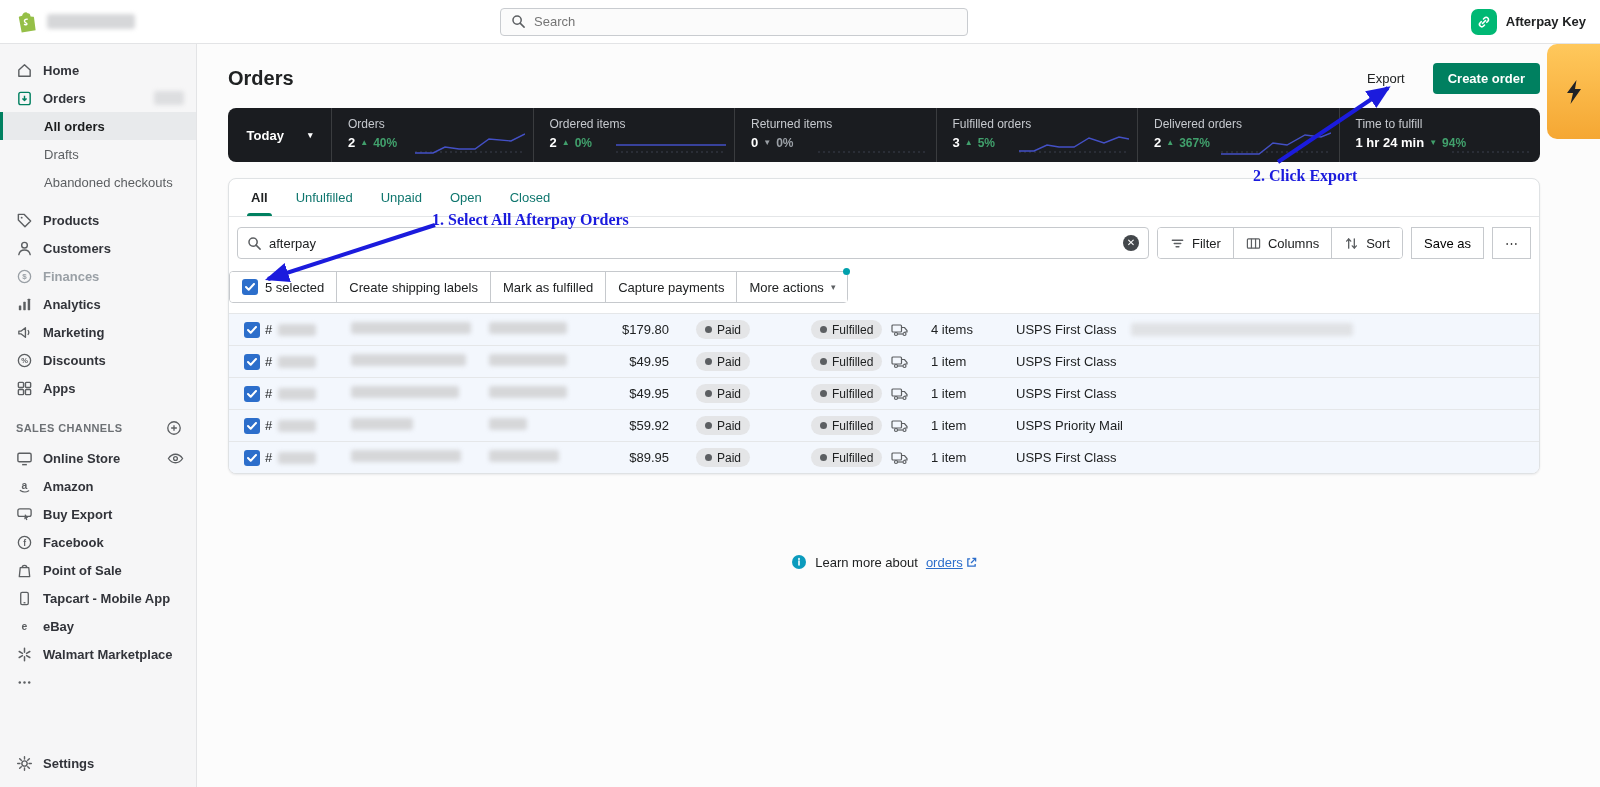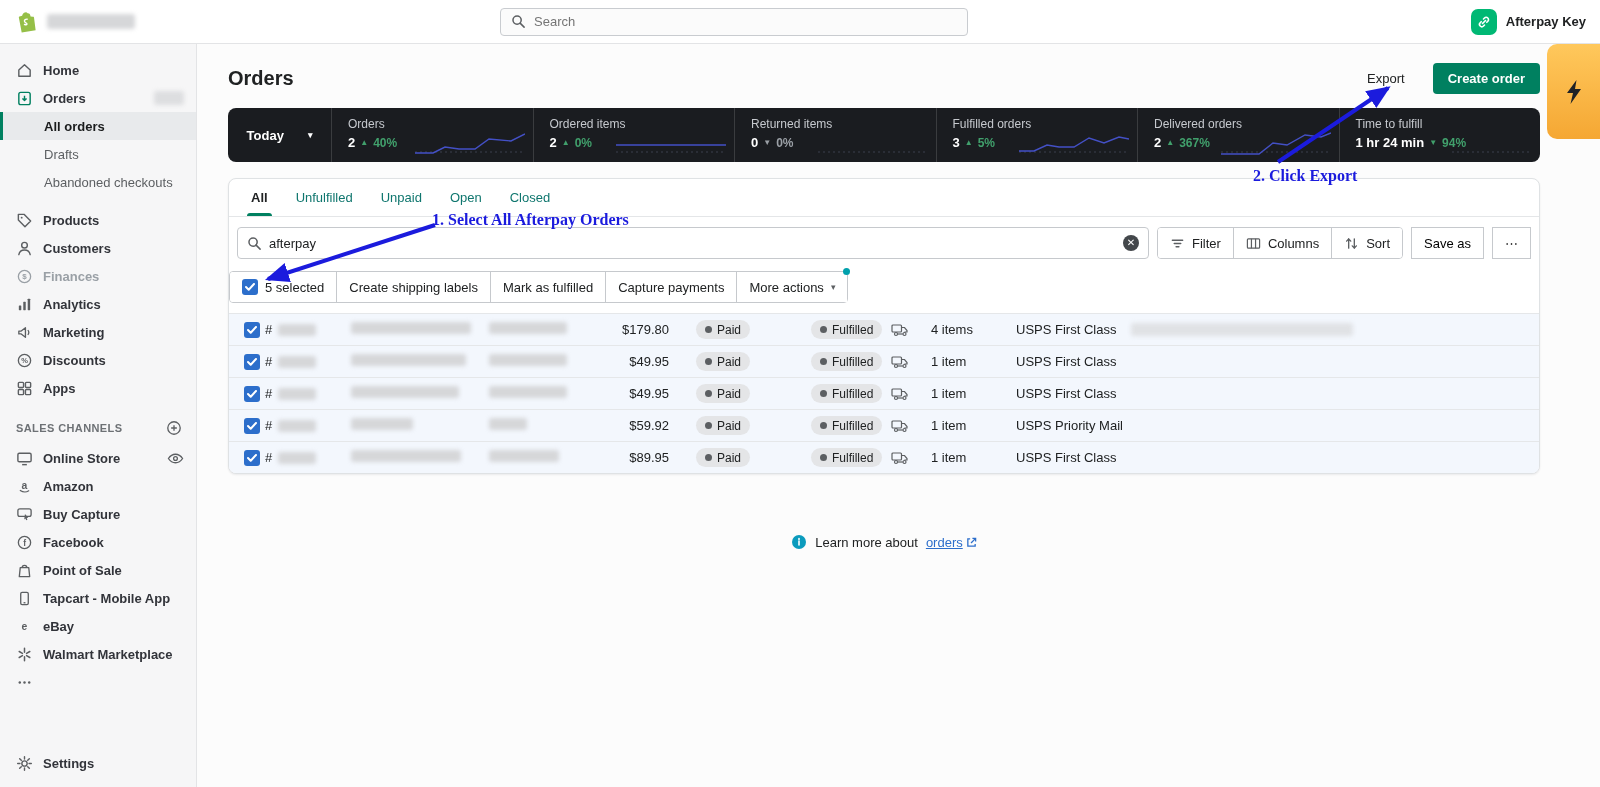--- a/index.html
+++ b/index.html
@@ -86,21 +86,21 @@
 .rows .row:nth-child(1) .b-date{width:120px}
 .rows .row:nth-child(2) .b-date{width:115px}
 .rows .row:nth-child(3) .b-date{width:108px}
 .rows .row:nth-child(4) .b-date{width:62px}
 .rows .row:nth-child(4) .b-cust{width:38px}
 .rows .row:nth-child(5) .b-cust{width:70px}
 .badge{display:inline-flex;align-items:center;gap:5px;background:#e4e5e7;border-radius:10px;padding:2.5px 9px;font-size:12px;color:#202223}
 .badge .dot{width:7px;height:7px;border-radius:50%;background:#5c5f62}
 
 
-.learn{margin-top:60px;display:flex;align-items:center;justify-content:center;gap:8px;font-size:13px}
+.learn{margin-top:80px;display:flex;align-items:center;justify-content:center;gap:8px;font-size:13px}
 .learn .lnk{color:#2c6ecb;text-decoration:underline;display:inline-flex;align-items:center;gap:3px;cursor:pointer}
 
 
 .flash{position:absolute;top:44px;right:0;width:53px;height:95px;background:linear-gradient(180deg,#ffc85c,#f5a733);border-radius:10px 0 0 10px;z-index:25;display:flex;align-items:center;justify-content:center}
 
 
 .arrows{position:absolute;inset:0;z-index:59;pointer-events:none}
 .anno{position:absolute;z-index:60;color:#1b1bdd;font-family:"Liberation Serif",serif;font-size:16px;font-weight:600;pointer-events:none;white-space:nowrap}
 #anno1{left:432px;top:211px}
 #anno2{left:1253px;top:167px}
@@ -268,21 +268,21 @@
       </span>
     <span class="nlbl">Amazon</span>
   </div>
   <div class="ni">
     <span class="nico">
         <svg width="17" height="17" viewBox="0 0 18 18" fill="none" stroke="#5c5f62" stroke-width="1.4">
           <rect x="2" y="3" width="14" height="8" rx="2"></rect>
           <path d="M9.5 8.5l3.5 4-1.7.2.8 1.8-1.3.6-.8-1.8-1.3 1z" fill="#5c5f62" stroke="none"></path>
         </svg>
       </span>
-    <span class="nlbl">Buy Capture</span>
+    <span class="nlbl">Buy Export</span>
   </div>
   <div class="ni">
     <span class="nico">
         <svg width="17" height="17" viewBox="0 0 18 18">
           <circle cx="9" cy="9" r="6.5" fill="none" stroke="#5c5f62" stroke-width="1.4"></circle>
           <text x="9.3" y="12.2" font-size="9" font-weight="bold" text-anchor="middle" fill="#5c5f62" font-family="Liberation Sans, sans-serif">f</text>
         </svg>
       </span>
     <span class="nlbl">Facebook</span>
   </div>

